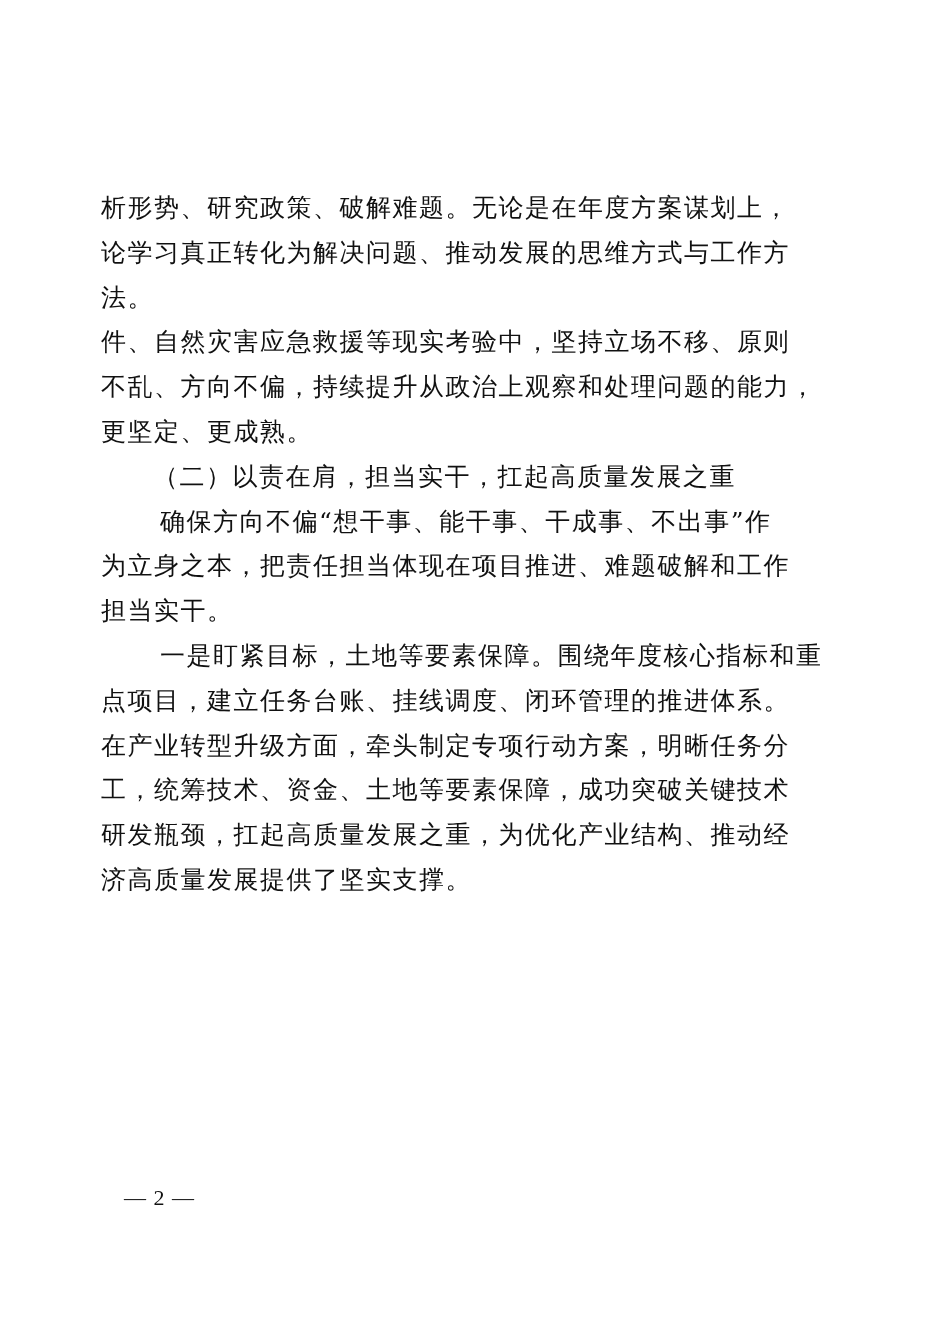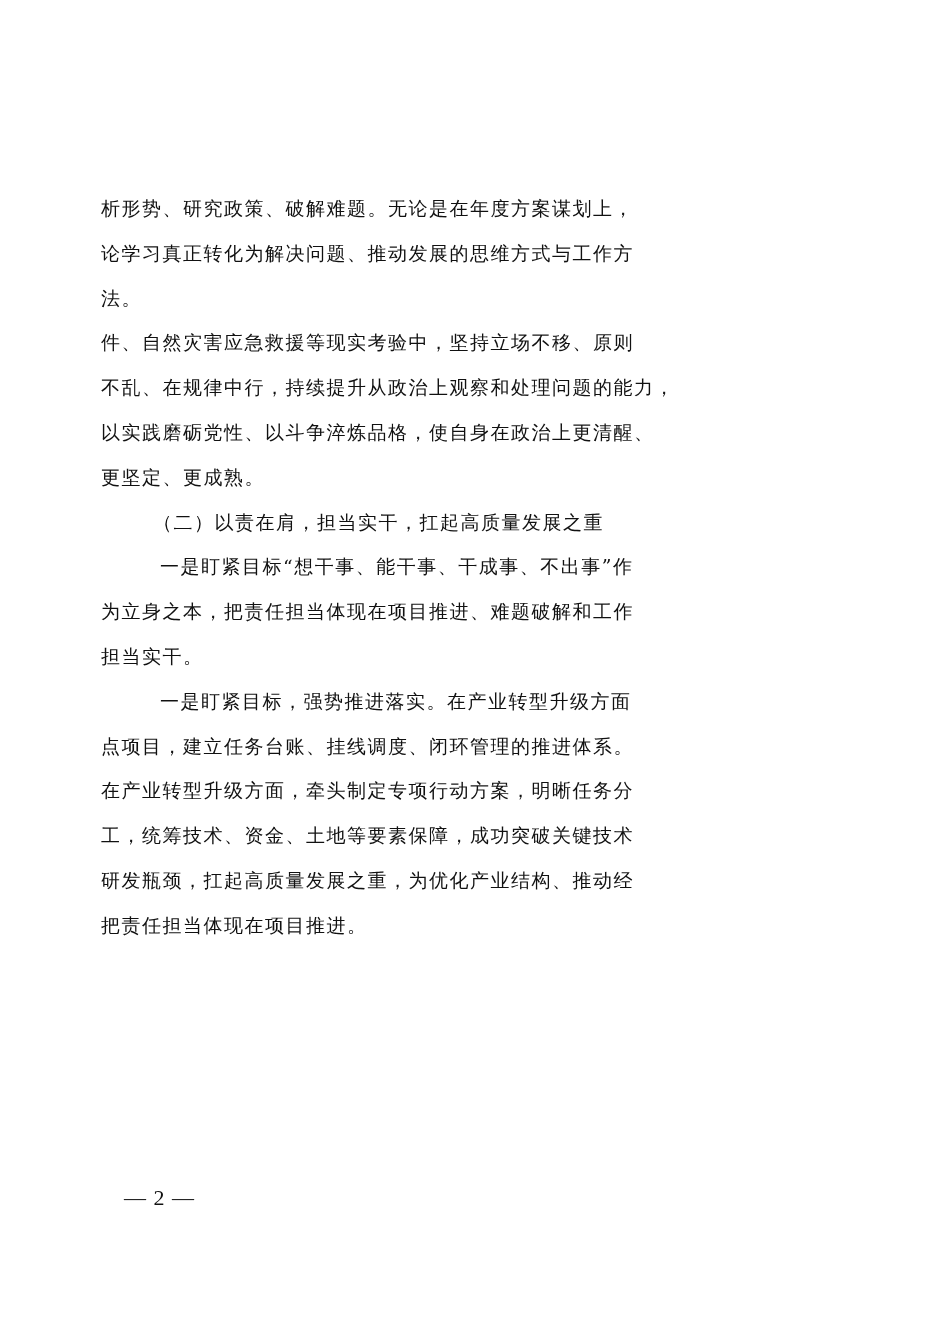--- a/index.html
+++ b/index.html
@@ -21,21 +21,21 @@
       top: 0;
       width: 950px;
       height: 1344px;
       background: #ffffff;
     }
     .body-text {
       position: absolute;
       left: 101px;
       top: 186px;
       width: 770px;
-      font-size: 19px;
+      font-size: 25px;
       line-height: 44.8px;
       letter-spacing: 1.5px;
     }
     .para {
       margin: 0;
       text-indent: 0;
       text-align: justify;
       text-align-last: left;
     }
     .page-number {
@@ -54,36 +54,35 @@
 
 <div class="page">
   <div class="body-text">
     <div class="para">
       <div>析形势、研究政策、破解难题。无论是在年度方案谋划上，</div>
       <div>论学习真正转化为解决问题、推动发展的思维方式与工作方</div>
       <div>法。</div>
     </div>
     <div class="para">
       <div>件、自然灾害应急救援等现实考验中，坚持立场不移、原则</div>
-      <div>不乱、在规律中行，持续提升从政治上观察和处理问题的能力，</div>
-      <div>以实践磨砺党性、以斗争淬炼品格，使自身在政治上更清醒、</div>
+      <div>不乱、方向不偏，持续提升从政治上观察和处理问题的能力，</div>
       <div>更坚定、更成熟。</div>
     </div>
     <div class="para">
       <div style="padding-left:52px">（二）以责在肩，担当实干，扛起高质量发展之重</div>
     </div>
     <div class="para">
-      <div style="padding-left:59px">一是盯紧目标“想干事、能干事、干成事、不出事”作</div>
+      <div style="padding-left:59px">确保方向不偏“想干事、能干事、干成事、不出事”作</div>
       <div>为立身之本，把责任担当体现在项目推进、难题破解和工作</div>
       <div>担当实干。</div>
     </div>
     <div class="para">
-      <div style="padding-left:59px">一是盯紧目标，强势推进落实。在产业转型升级方面</div>
+      <div style="padding-left:59px">一是盯紧目标，土地等要素保障。围绕年度核心指标和重</div>
       <div>点项目，建立任务台账、挂线调度、闭环管理的推进体系。</div>
       <div>在产业转型升级方面，牵头制定专项行动方案，明晰任务分</div>
       <div>工，统筹技术、资金、土地等要素保障，成功突破关键技术</div>
       <div>研发瓶颈，扛起高质量发展之重，为优化产业结构、推动经</div>
-      <div>把责任担当体现在项目推进。</div>
+      <div>济高质量发展提供了坚实支撑。</div>
     </div>
   </div>
 
   <div class="page-number">— 2 —</div>
 </div>
 
 </body></html>

